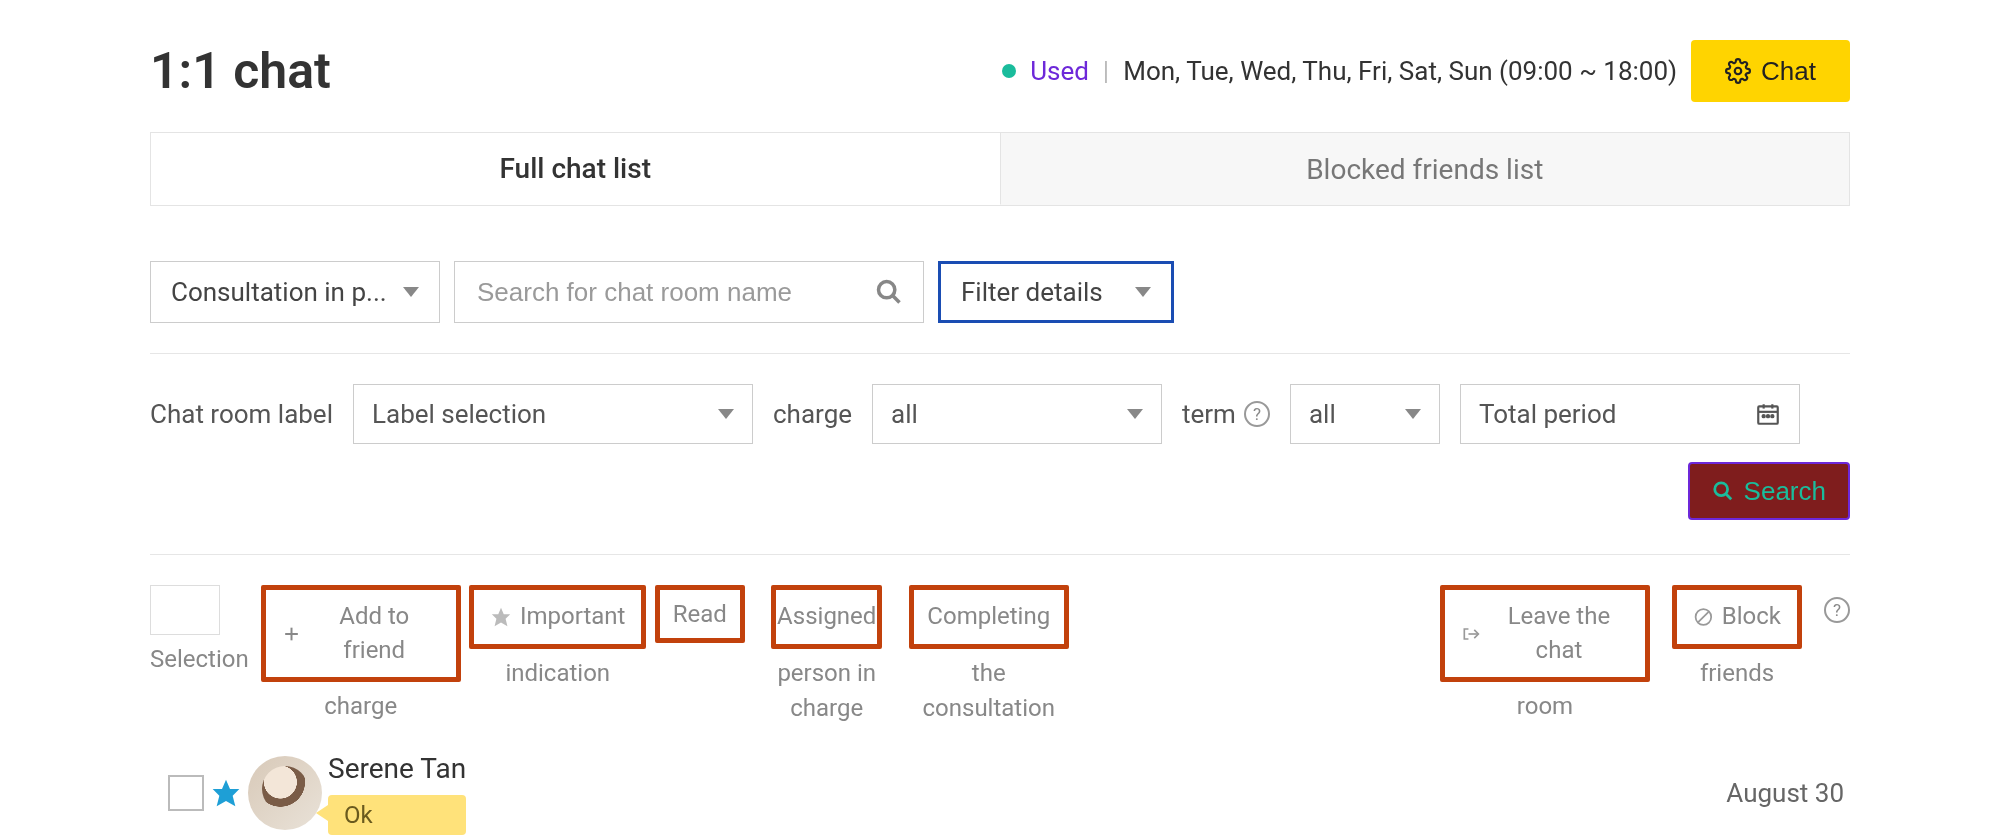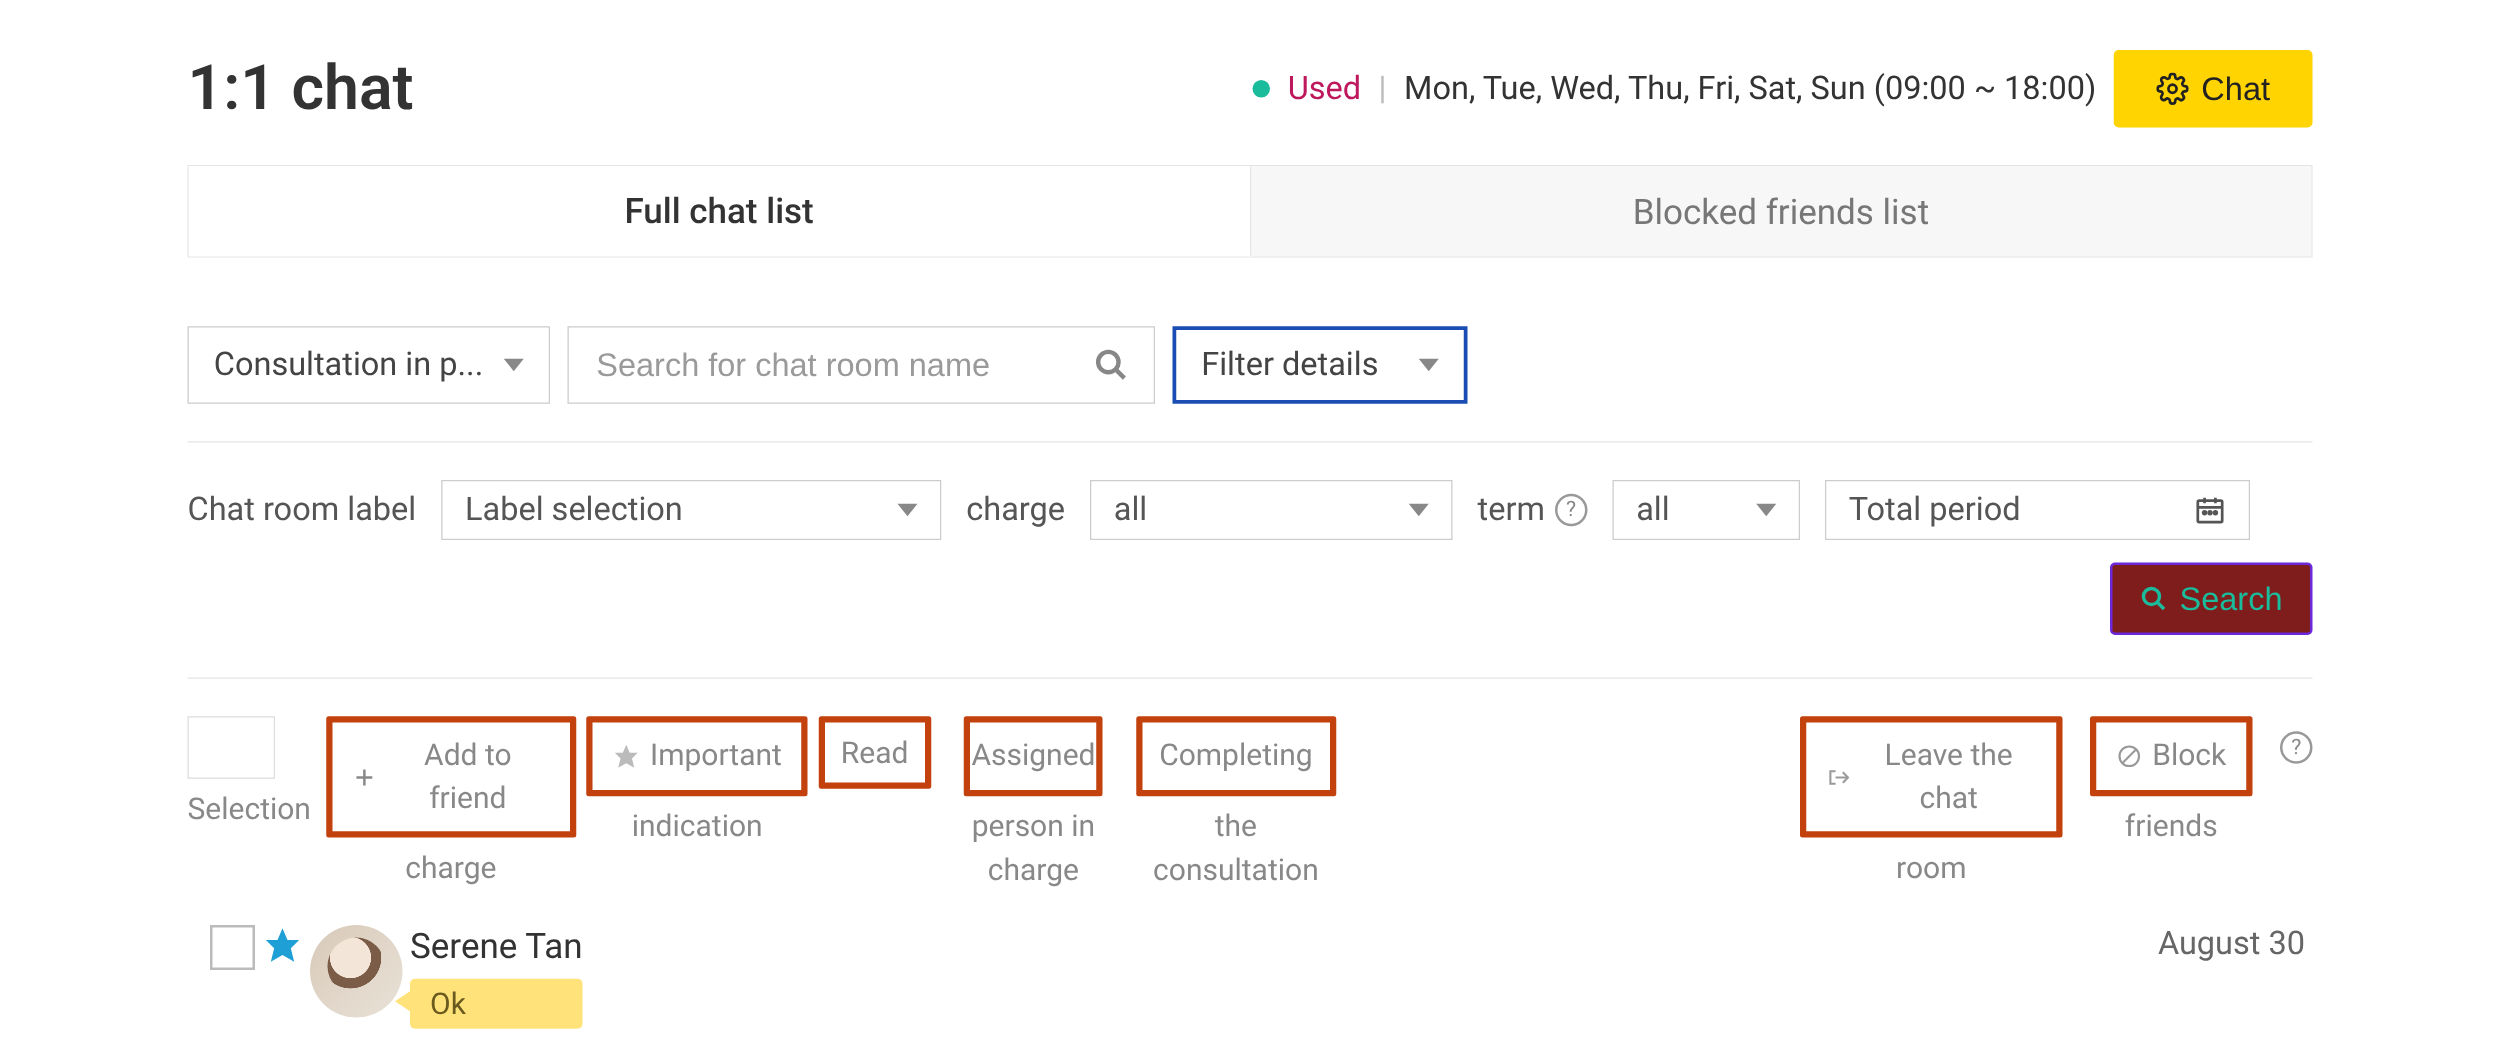--- a/index.html
+++ b/index.html
@@ -34,21 +34,21 @@
     gap: 14px;
     font-size: 26px;
   }
   .status-dot {
     width: 14px;
     height: 14px;
     border-radius: 50%;
     background: #1abc9c;
     display: inline-block;
   }
-  .status-text { color: #be185d; }
+  .status-text { color: #6d28d9; }
   .divider-v { color: #bbb; }
   .schedule { color: #333; }
 
   .chat-btn {
     display: inline-flex;
     align-items: center;
     justify-content: center;
     gap: 10px;
     background: #ffd400;
     color: #222;
@@ -145,21 +145,21 @@
   .filter-row2 {
     display: flex;
     align-items: center;
     gap: 20px;
     font-size: 26px;
     color: #555;
     margin-bottom: 18px;
   }
   .filter-row2 .label { white-space: nowrap; }
   .sel {
-    height: 48px;
+    height: 60px;
     border: 1px solid #ccc;
     display: flex;
     align-items: center;
     justify-content: space-between;
     padding: 0 18px;
     cursor: pointer;
     background: #fff;
   }
   .label-selection { width: 400px; }
   .charge-sel { width: 290px; }
@@ -240,20 +240,21 @@
   .selection-col {
     display:flex;
     flex-direction: column;
     align-items: flex-start;
     gap: 10px;
   }
 
   
   .chat-row {
     display: flex;
+    align-items: center;
     gap: 6px;
     padding-top: 20px;
   }
   .row-checkbox {
     width: 36px; height: 36px;
     border: 2px solid #bbb;
     background: #fff;
     cursor: pointer;
     margin-left: 18px;
   }

